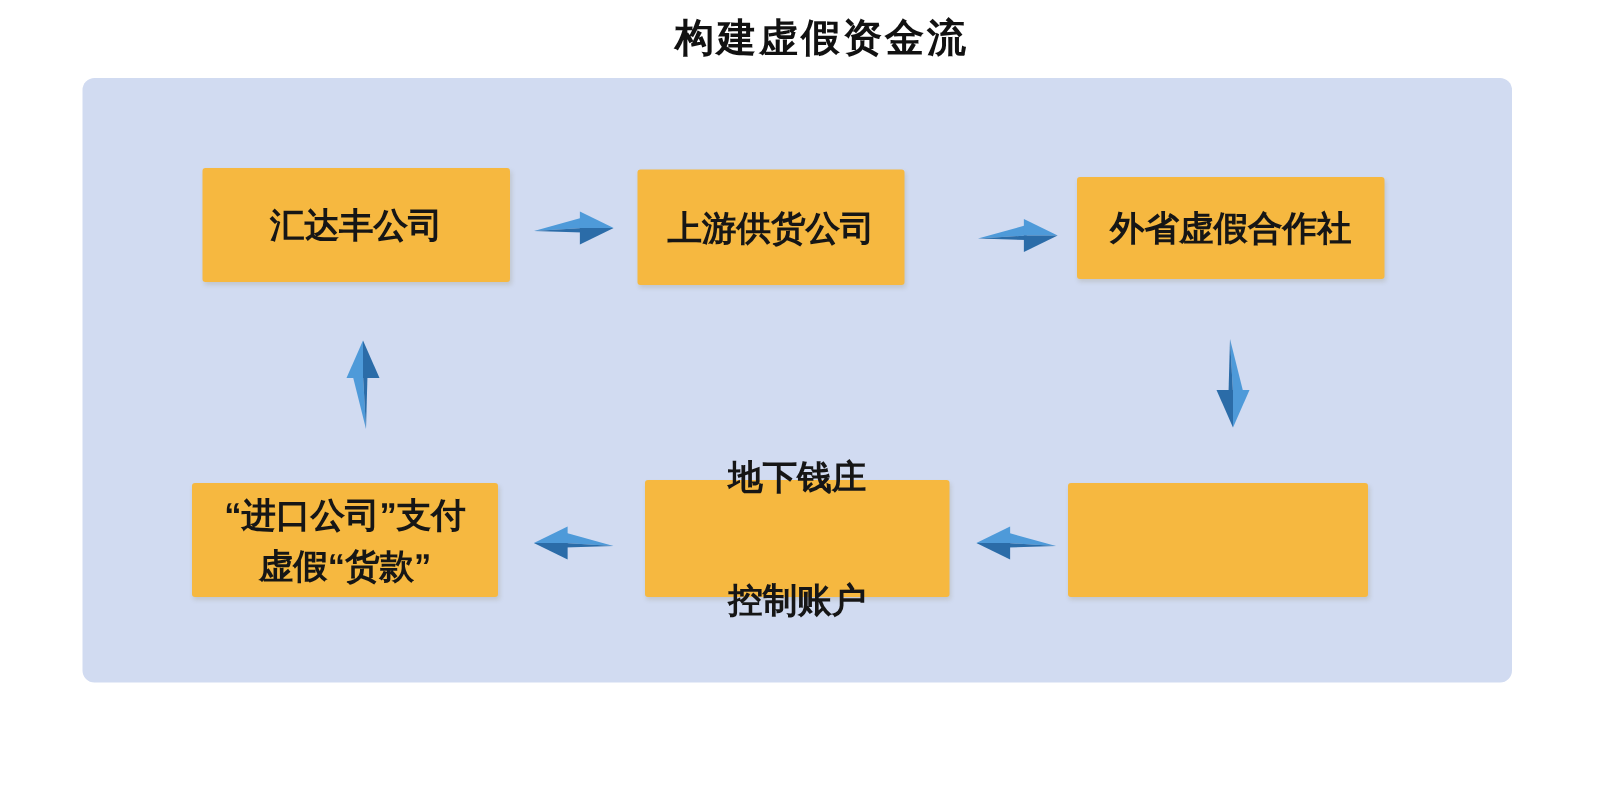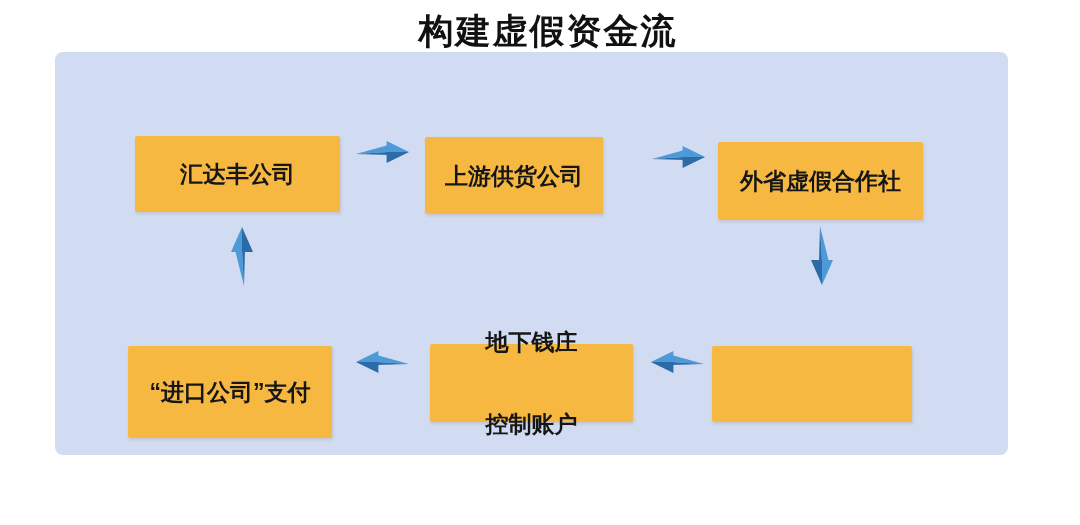--- a/index.html
+++ b/index.html
@@ -16,21 +16,21 @@
     width: 1080px; height: 525px;
     background: var(--page-bg);
     font-family: "Liberation Sans", "DejaVu Sans", sans-serif;
     overflow: hidden;
   }
   .stage { position: relative; width: 1080px; height: 525px; }
   .title {
     position: absolute;
     left: 0; top: 8px; width: 1080px;
     text-align: center;
-    font-size: 35px;
+    font-size: 26px;
     font-weight: bold;
     color: var(--title-color);
     letter-spacing: 2px;
     padding-left: 16px;
   }
   .panel {
     position: absolute;
     left: 55px; top: 52px;
     width: 953px; height: 403px;
     background: var(--panel-bg);
@@ -43,21 +43,20 @@
     display: flex;
     flex-direction: column;
     align-items: center;
     justify-content: center;
     color: var(--text-color);
     font-size: 23px;
     font-weight: bold;
     line-height: 34px;
     text-align: center;
     box-shadow: 1px 2px 3px rgba(120,110,60,0.18);
-    margin-top: 24px;
   }
   .arrow { position: absolute; }
   .arrow svg { display: block; width: 100%; height: 100%; }
   .a-light { fill: var(--arrow-light); }
   .a-dark  { fill: var(--arrow-dark); }
 </style>
 </head>
 <body>
 
 <div class="stage">
@@ -69,27 +68,28 @@
   <div class="node" style="left:135px; top:112px; width:205px; height:76px;">
     <span class="node-line">汇达丰公司</span>
     <span class="node-line"></span>
   </div>
 
   <div class="node" style="left:425px; top:113px; width:178px; height:77px;">
     <span class="node-line">上游供货公司</span>
     <span class="node-line"></span>
   </div>
 
-  <div class="node" style="left:718px; top:118px; width:205px; height:78px;text-align:right;">
+  <div class="node" style="left:718px; top:118px; width:205px; height:68px;text-align:right;">
     <span class="node-line">外省虚假合作社</span>
     <span class="node-line"></span>
   </div>
 
-  <div class="node" style="left:128px; top:322px; width:204px; height:92px;">
+  <div class="node" style="left:128px; top:322px; width:204px; height:76px;">
     <span class="node-line">“进口公司”支付</span>
+    <span class="node-line">虚假“货款”</span>
   </div>
 
   <div class="node" style="left:430px; top:320px; width:203px; height:78px;gap:48px;">
     <span class="node-line">地下钱庄</span>
     <span class="node-line">控制账户</span>
   </div>
 
   <div class="node" style="left:712px; top:322px; width:200px; height:76px;">
   </div>
 

